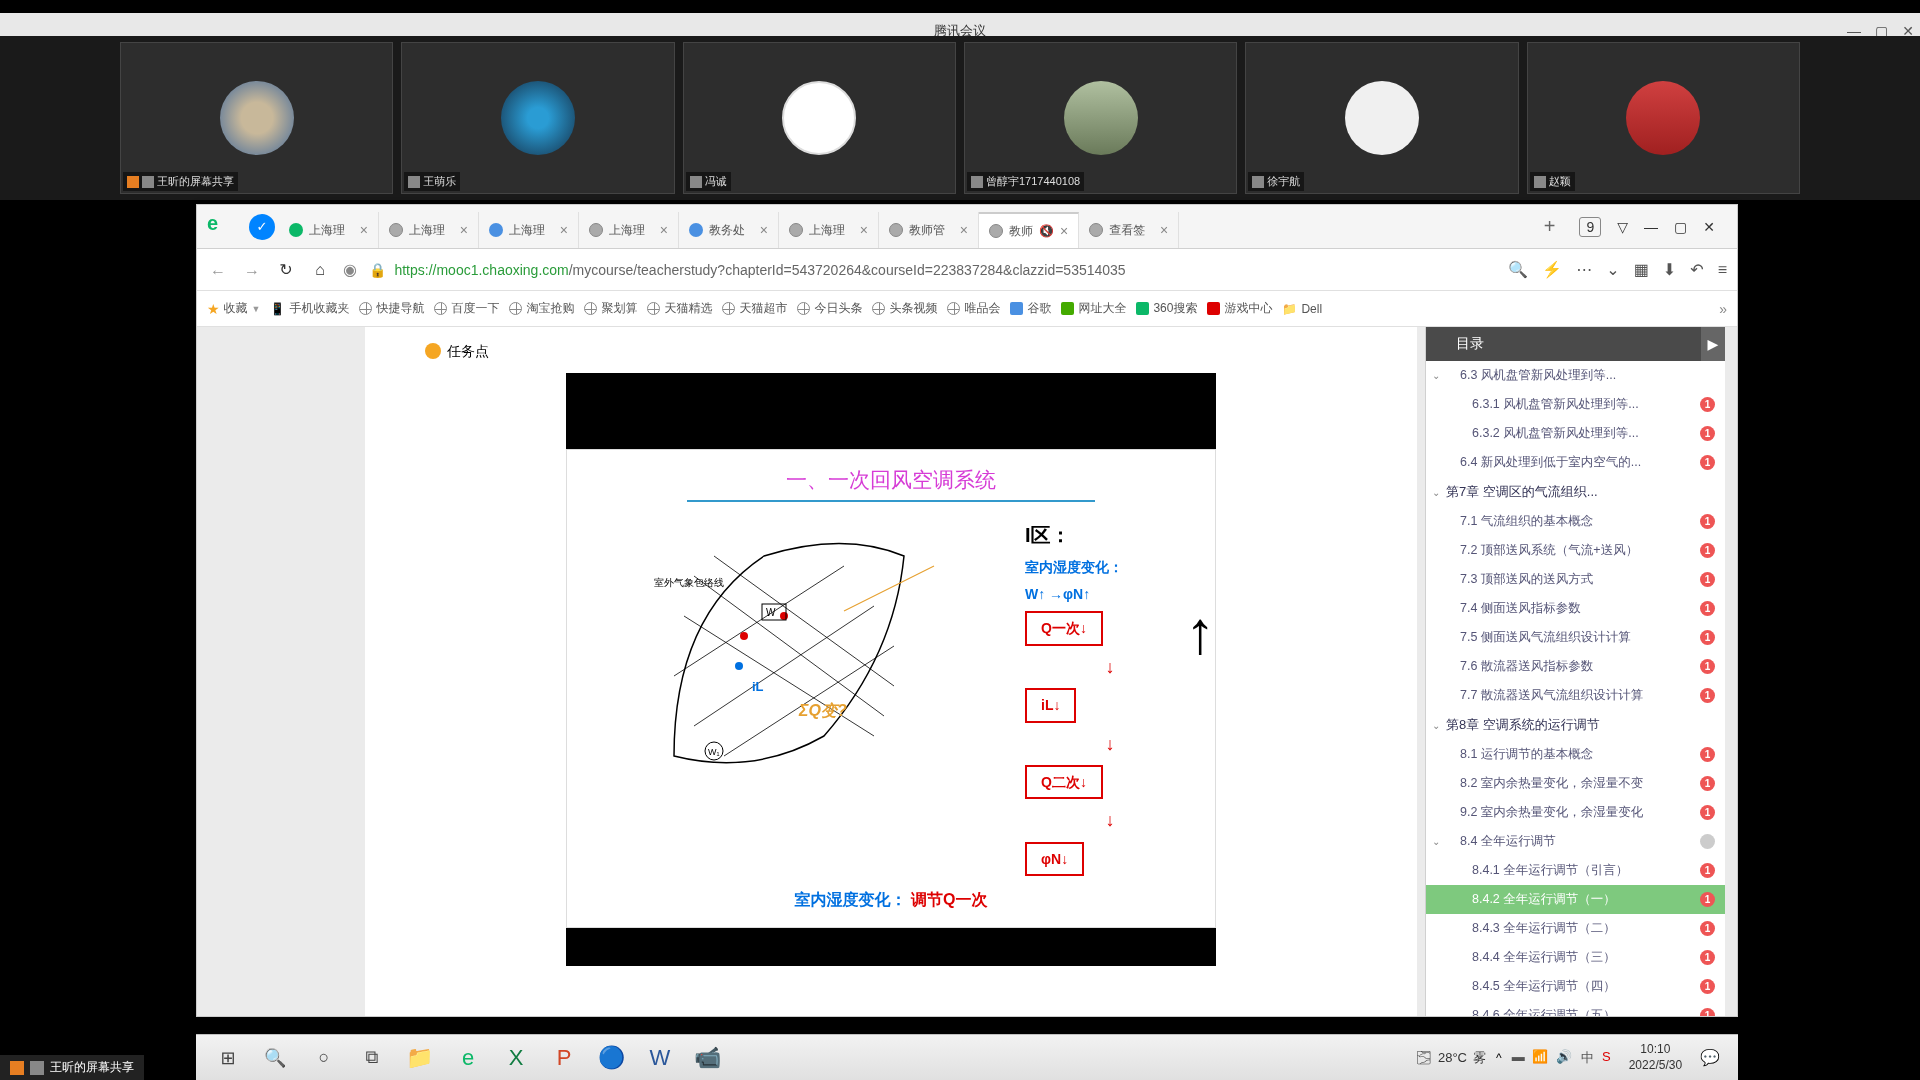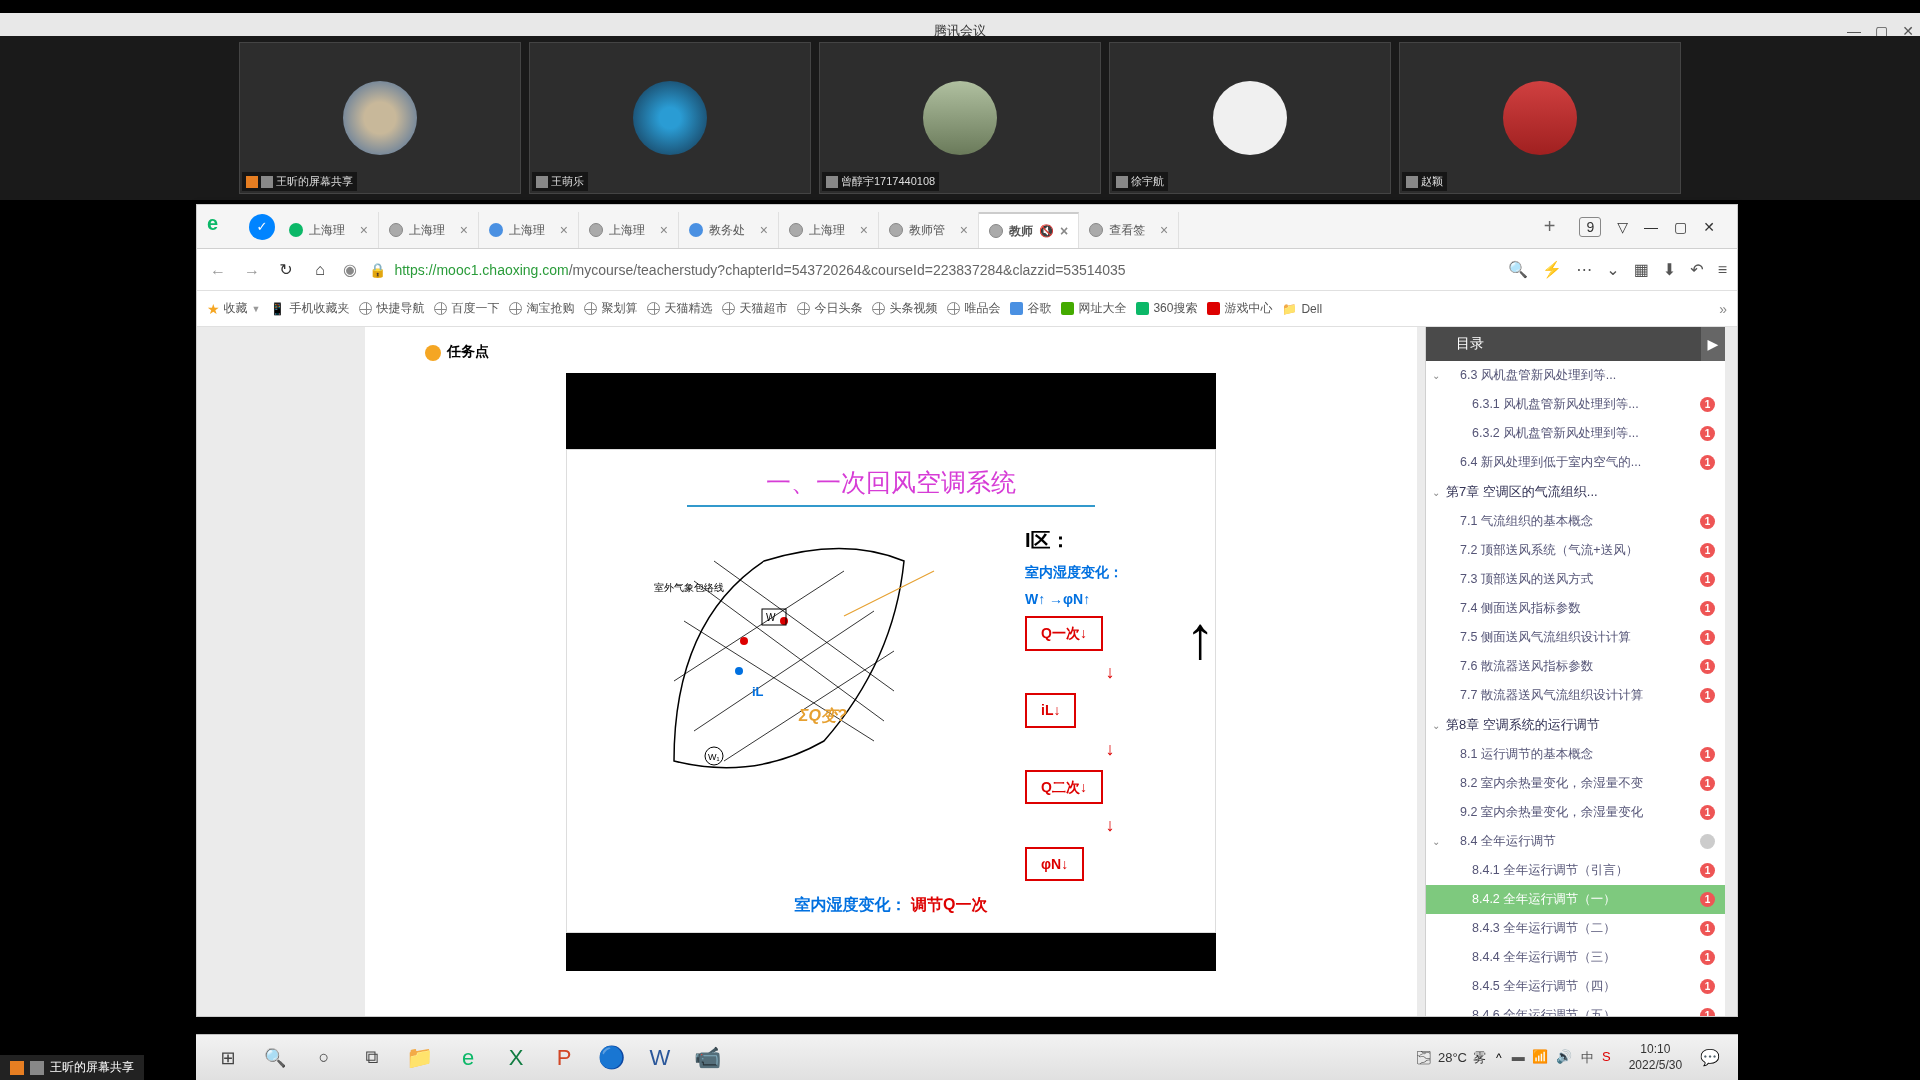--- a/index.html
+++ b/index.html
@@ -30,21 +30,21 @@
 
 
 .browser { position: absolute; top: 204px; left: 196px; width: 1542px; height: 813px; background: #fff; border: 1px solid #ccc; box-shadow: 0 2px 8px rgba(0,0,0,.3); }
 
 
 .tab-strip { height: 44px; background: #f5f5f5; display: flex; align-items: center; padding: 0 10px; border-bottom: 1px solid #d0d0d0; }
 .tab-logo { width: 30px; height: 30px; margin-right: 8px; font-size: 20px; color: #0cb868; font-weight: bold; }
 .tab-btn { width: 26px; height: 26px; border-radius: 50%; margin: 0 4px; display: flex; align-items: center; justify-content: center; font-size: 13px; color: #fff; background: #0084ff; }
 .tabs { display: flex; flex: 1; height: 100%; align-items: flex-end; overflow: hidden; }
 .tab { display: flex; align-items: center; padding: 8px 10px; font-size: 12px; color: #555; border-right: 1px solid #e0e0e0; gap: 6px; background: #f5f5f5; min-width: 100px; height: 36px; cursor: pointer; }
-.tab.active { background: #fff; border-top: 2px solid #ccc; font-weight: bold; }
+.tab.active { background: #fff; border-top: 2px solid #ccc; }
 .tab-ico { width: 14px; height: 14px; border-radius: 50%; background: #888; flex-shrink: 0; }
 .tab-ico.green { background: #0cb868; }
 .tab-ico.blue { background: #4a90e2; }
 .tab-ico.grey { background: #aaa; border: 1px solid #888; }
 .tab-close { color: #888; font-size: 14px; margin-left: auto; }
 .tab-add { font-size: 20px; color: #666; padding: 0 12px; cursor: pointer; }
 .tab-right { display: flex; gap: 16px; align-items: center; padding: 0 12px; }
 .tab-right span { color: #333; font-size: 14px; cursor: pointer; }
 .tab-num { border: 1px solid #888; padding: 1px 6px; font-size: 11px; border-radius: 3px; }
 
@@ -64,27 +64,27 @@
 .bm-item { display: flex; align-items: center; gap: 4px; cursor: pointer; white-space: nowrap; }
 .star { color: #f5a623; font-size: 14px; }
 .globe { width: 13px; height: 13px; border: 1.5px solid #888; border-radius: 50%; position: relative; }
 .globe::before { content: ''; position: absolute; top: 0; bottom: 0; left: 50%; border-left: 1px solid #888; }
 .globe::after { content: ''; position: absolute; left: 0; right: 0; top: 50%; border-top: 1px solid #888; }
 
 
 .page { position: absolute; top: 122px; left: 0; right: 0; bottom: 0; background: #ebebeb; display: flex; }
 .page-left { width: 160px; background: #ebebeb; }
 .page-main { flex: 1; background: #fff; padding: 10px 60px; position: relative; margin: 0 8px; }
-.task-label { display: flex; align-items: flex-end; gap: 6px; font-size: 14px; font-weight: bold; margin: 6px 0 12px 0; }
+.task-label { display: flex; align-items: flex-start; gap: 6px; font-size: 14px; font-weight: normal; margin: 6px 0 12px 0; }
 .task-dot { width: 16px; height: 16px; border-radius: 50%; background: #f5a623; }
 .video-player { width: 650px; margin: 0 auto; }
 .vp-black { height: 76px; background: #000; }
 .vp-black.bottom { height: 38px; }
 .vp-slide { background: #fff; border: 1px solid #ddd; padding: 16px 20px; }
-.slide-title { color: #d63cd6; font-size: 25px; text-align: center; margin-bottom: 6px; }
+.slide-title { color: #d63cd6; font-size: 21px; text-align: center; margin-bottom: 6px; }
 .slide-hr { border-top: 2px solid #39c; margin: 0 100px 14px; }
 .slide-body { display: flex; gap: 24px; }
 .diagram { flex: 1; height: 270px; background: #fff; position: relative; }
 .diagram svg { width: 100%; height: 100%; }
 .slide-right { width: 170px; font-size: 14px; line-height: 1.9; }
 .slide-right .zone { color: #000; font-weight: bold; font-size: 20px; }
 .slide-right .hum { color: #0070e0; font-weight: bold; }
 .box { border: 2px solid #d00; padding: 2px 14px; display: inline-block; margin: 4px 0; color: #d00; font-weight: bold; background: #fff; }
 .arrow-down { color: #d00; font-size: 18px; text-align: center; }
 .slide-bottom { text-align: center; margin-top: 10px; font-size: 16px; }
@@ -144,20 +144,27 @@
         <span class="vn-icon"></span>
         <span class="vn-icon mic"></span>
         <span>王昕的屏幕共享</span>
       </div>
   </div>
   <div class="video-tile">
     <div class="avatar a2"></div>
     <div class="video-name">
         <span class="vn-icon mic"></span>
         <span>王萌乐</span>
+      </div>
+  </div>
+  <div class="video-tile">
+    <div class="avatar a3"></div>
+    <div class="video-name">
+        <span class="vn-icon mic"></span>
+        <span>冯诚</span>
       </div>
   </div>
   <div class="video-tile">
     <div class="avatar a4"></div>
     <div class="video-name">
         <span class="vn-icon mic"></span>
         <span>曾醇宇1717440108</span>
       </div>
   </div>
   <div class="video-tile">

